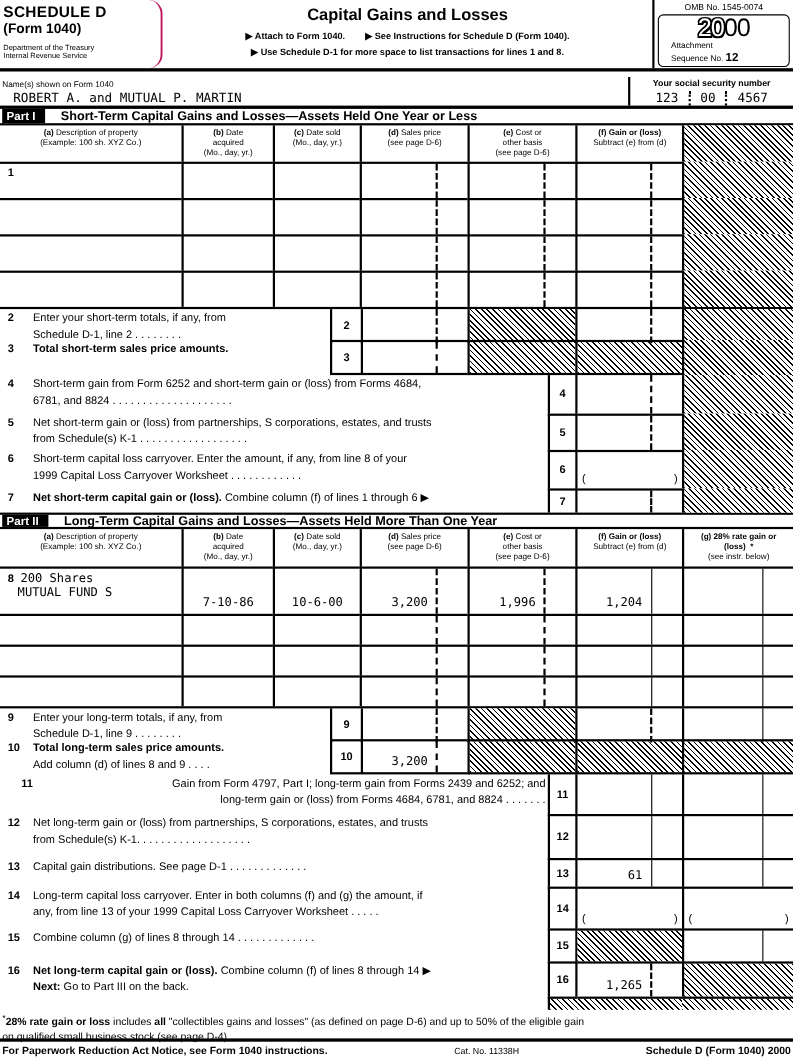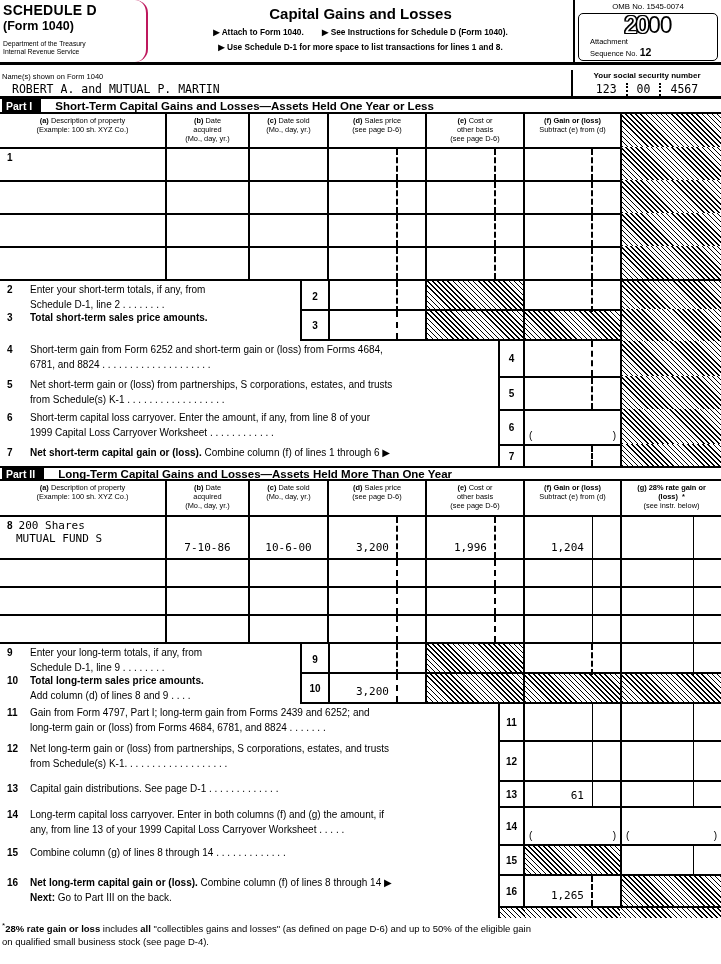--- a/index.html
+++ b/index.html
@@ -18,21 +18,21 @@
   
   .hdr { display:flex; height:65px; border-bottom:3px solid #000; }
   .hdr-left { width:148px; border-right:2px solid #be185d; padding:2px 3px 0 3px;border-radius:13px; }
   .sched { font-size:14px; font-weight:700; letter-spacing:.3px; }
   .f1040 { font-size:12.5px; font-weight:700; margin-top:1px; }
   .dept { font-size:6.8px; margin-top:7px; line-height:1.25; }
   .hdr-center { flex:1; text-align:center; padding-top:5px; }
   .hc-title { font-size:15px; font-weight:700; }
   .hc-note { font-size:8.3px; font-weight:700; margin-top:5px; }
   .hc-note span { margin:0 8px; }
-  .hdr-right { width:148px; border-left:2px solid #000; text-align:center; }
+  .hdr-right { width:128px; border-left:2px solid #000; text-align:center; }
   .omb { font-size:7.8px; padding-top:2px; }
   .omb-inner { border:1.5px solid #000; border-radius:5px; margin:2px 3px 0 3px; padding:0 3px 1px 3px; text-align:center; }
   .year { font-size:23px; font-weight:400; letter-spacing:-1px; line-height:1; }
   .yr-o { color:#fff; text-shadow:-1.4px -1.4px 0 #000,1.4px -1.4px 0 #000,-1.4px 1.4px 0 #000,1.4px 1.4px 0 #000,-1.4px 0 0 #000,1.4px 0 0 #000,0 -1.4px 0 #000,0 1.4px 0 #000; }
   .attach { font-size:7.5px; text-align:left; padding-left:8px; line-height:1.2; }
   .seqnum { font-size:10.5px; font-weight:700; }
 
   
   .name-row { display:flex; height:34px; border-bottom:3px solid #000;align-items:flex-end; }
   .name-left { flex:1; padding:1px 0 0 2px; }
@@ -357,21 +357,21 @@
       </div>
       <div class="bx bl br bt bb">10</div>
       <div class="amt bt bb entry rt">3,200</div>
       <div class="bl bt bb hx"></div>
       <div class="bl bt bb hx"></div>
       <div class="bl bt bb hx"></div>
     </div>
   </div>
 
   <div>
-    <div class="row g4" style="height:36px;">
+    <div class="row g4" style="height:36px;text-align:right;">
       <div class="txt">
         <span class="num">11</span>
         <span class="tt">
             <div>Gain from Form 4797, Part I; long-term gain from Forms 2439 and 6252; and</div>
             <div>long-term gain or (loss) from Forms 4684, 6781, and 8824    .    .    .    .    .    .    .</div>
           </span>
       </div>
       <div class="bx bl br">11</div>
       <div class="amt sol"></div>
       <div class="bl amt sol"></div>
@@ -448,14 +448,19 @@
     </div>
   </div>
 
   <div class="fnote">
     <div>
       <sup>*</sup><span class="b">28% rate gain or loss</span><span> includes </span><span class="b">all</span><span> "collectibles gains and losses" (as defined on page D-6) and up to 50% of the eligible gain</span>
     </div>
     <div>on qualified small business stock (see page D-4).</div>
   </div>
 
+  <div class="footer">
+    <div class="foot-left">For Paperwork Reduction Act Notice, see Form 1040 instructions.</div>
+    <div class="foot-cat">Cat. No. 11338H</div>
+    <div class="foot-right">Schedule D (Form 1040) 2000</div>
+  </div>
 
 </div>
 
 </body></html>

